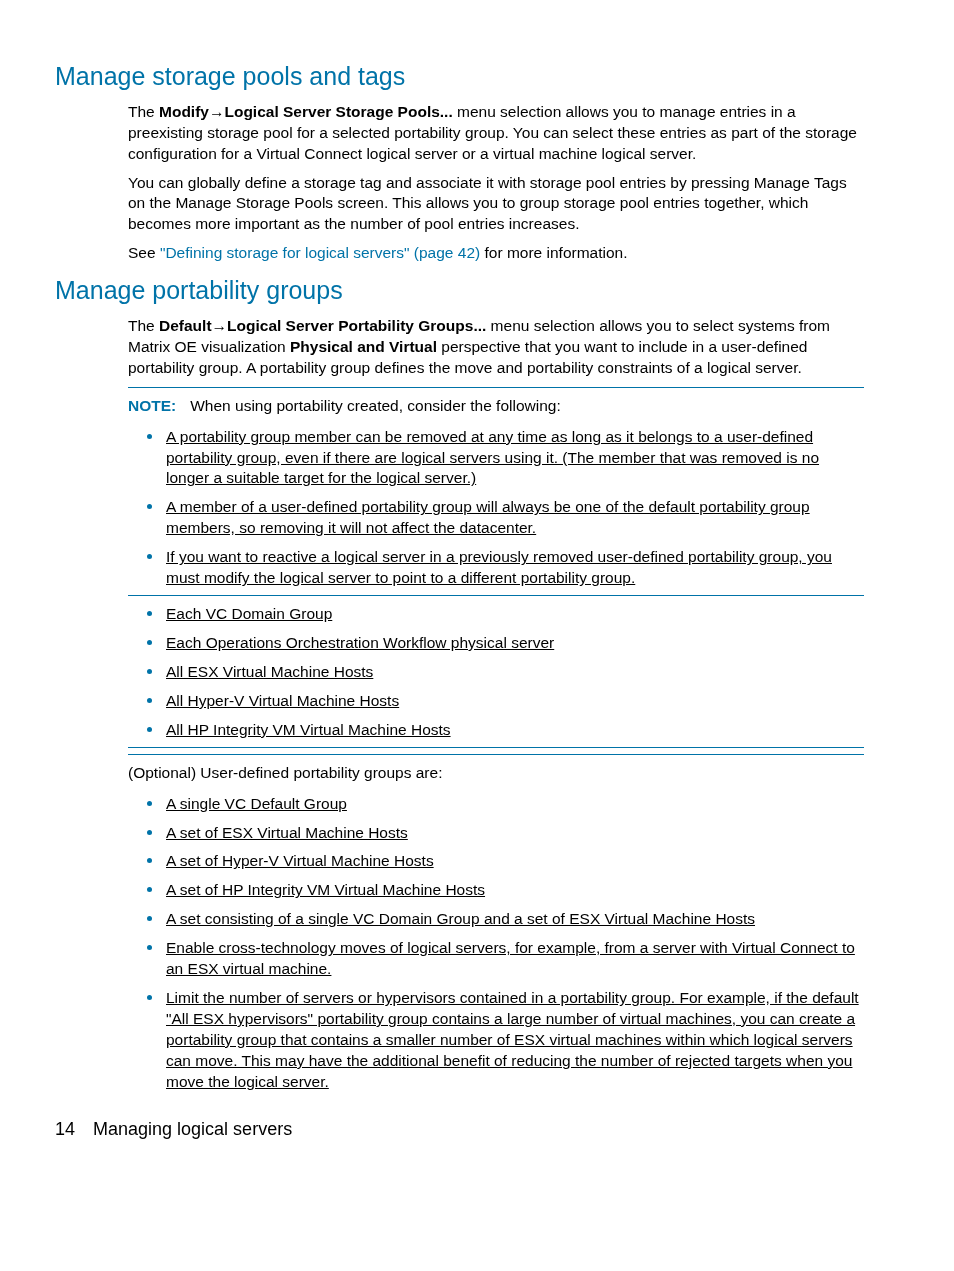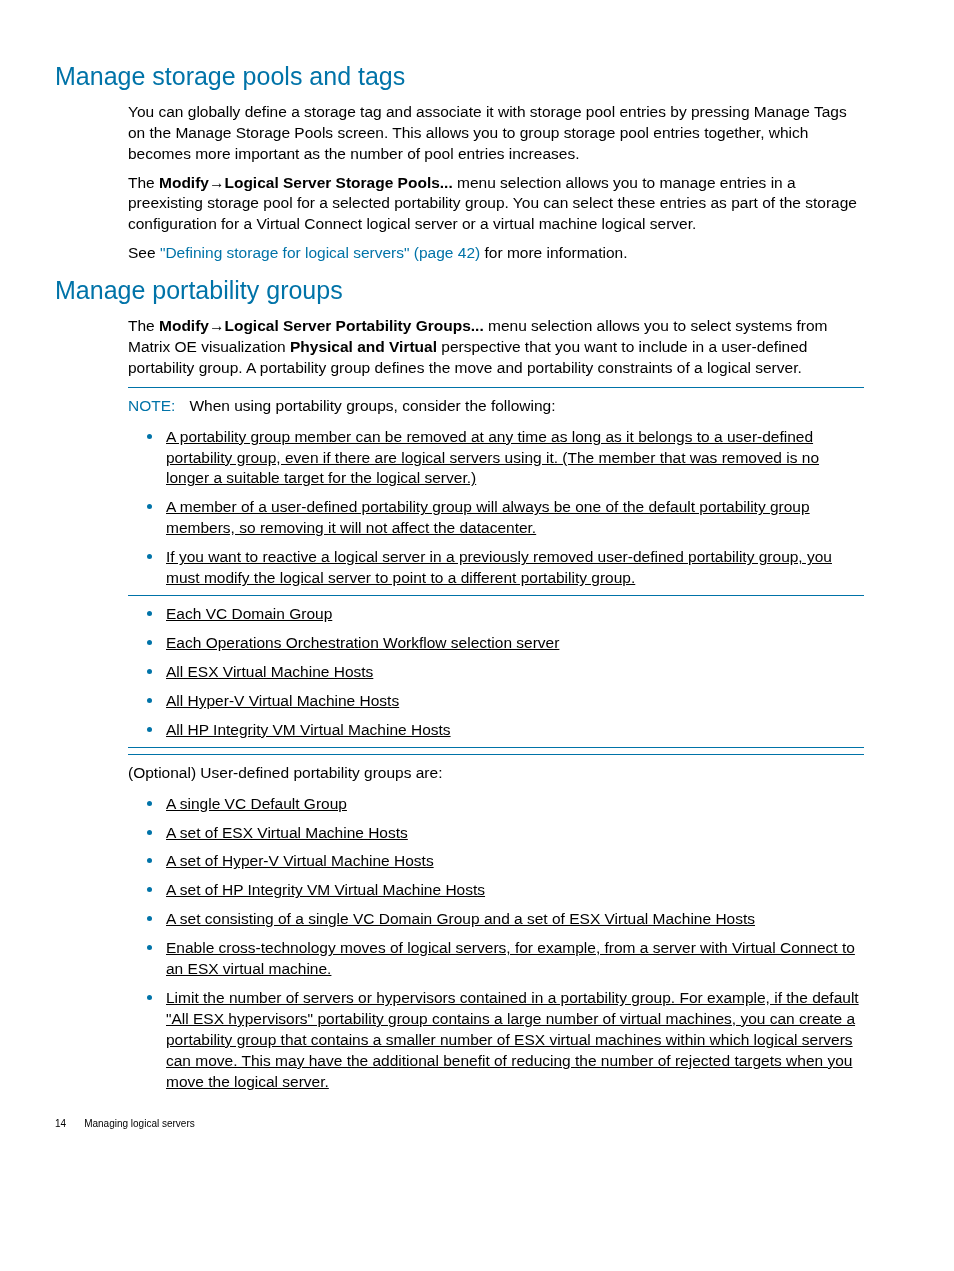--- a/index.html
+++ b/index.html
@@ -33,85 +33,85 @@
       color: #0073a8;
       text-decoration: none;
     }
     hr.note-rule {
       border: none;
       border-top: 1.2px solid #0073a8;
       margin: 6px 0;
     }
     .note-label {
       color: #0073a8;
-      font-weight: normal;
+      font-weight: bold;
       margin-right: 14px;
     }
     ul {
       margin: 6px 0;
       padding-left: 36px;
       text-decoration: underline;
     }
     ul li {
       margin: 6px 0;
       padding-left: 2px;
     }
     ul li::marker {
       color: #0073a8;
       font-size: 1.1em;
     }
     .footer {
       position: relative;
       margin-top: 24px;
-      font-size: 10px;
+      font-size: 18px;
     }
     .footer .pagenum {
       display: inline-block;
       margin-right: 18px;
     }
     .sub-para {
       margin-top: 6px;
     }
   </style>
 </head>
 <body>
 
 <h2>Manage storage pools and tags</h2>
 
 <div class="body-block">
-  <p>You can globally define a storage tag and associate it with storage pool entries by pressing Manage Tags on the Manage Storage Pools screen. This allows you to group storage pool entries together, which becomes more important as the number of pool entries increases.</p>
   <p>
     <span>The </span><span class="bold">Modify→Logical Server Storage Pools...</span><span> menu selection allows you to manage entries in a preexisting storage pool for a selected portability group. You can select these entries as part of the storage configuration for a Virtual Connect logical server or a virtual machine logical server.</span>
   </p>
+  <p>You can globally define a storage tag and associate it with storage pool entries by pressing Manage Tags on the Manage Storage Pools screen. This allows you to group storage pool entries together, which becomes more important as the number of pool entries increases.</p>
   <p>
     <span>See </span><a class="xref">"Defining storage for logical servers" (page 42)</a><span> for more information.</span>
   </p>
 </div>
 
 <h2>Manage portability groups</h2>
 
 <div class="body-block">
   <p>
-    <span>The </span><span class="bold">Modify→Logical Server Portability Groups...</span><span> menu selection allows you to select systems from Matrix OE visualization </span><span class="bold">Physical and Virtual</span><span> perspective that you want to include in a user-defined portability group. A portability group defines the move and portability constraints of a logical server.</span>
+    <span>The </span><span class="bold">Default→Logical Server Portability Groups...</span><span> menu selection allows you to select systems from Matrix OE visualization </span><span class="bold">Physical and Virtual</span><span> perspective that you want to include in a user-defined portability group. A portability group defines the move and portability constraints of a logical server.</span>
   </p>
 
   <hr class="note-rule">
   <p>
-    <span class="note-label">NOTE:</span><span>When using portability groups, consider the following:</span>
+    <span class="note-label">NOTE:</span><span>When using portability created, consider the following:</span>
   </p>
   <ul>
     <li>A portability group member can be removed at any time as long as it belongs to a user-defined portability group, even if there are logical servers using it. (The member that was removed is no longer a suitable target for the logical server.)</li>
     <li>A member of a user-defined portability group will always be one of the default portability group members, so removing it will not affect the datacenter.</li>
     <li>If you want to reactive a logical server in a previously removed user-defined portability group, you must modify the logical server to point to a different portability group.</li>
   </ul>
   <hr class="note-rule">
 
   <ul>
     <li>Each  VC Domain Group</li>
-    <li>Each Operations Orchestration Workflow selection server</li>
+    <li>Each Operations Orchestration Workflow physical server</li>
     <li>All ESX Virtual Machine Hosts</li>
     <li>All Hyper-V Virtual Machine Hosts</li>
     <li>All HP Integrity VM Virtual Machine Hosts</li>
   </ul>
 
   <hr class="note-rule">
   <hr class="note-rule">
 
   <p>(Optional) User-defined portability groups are:</p>
   <ul>

